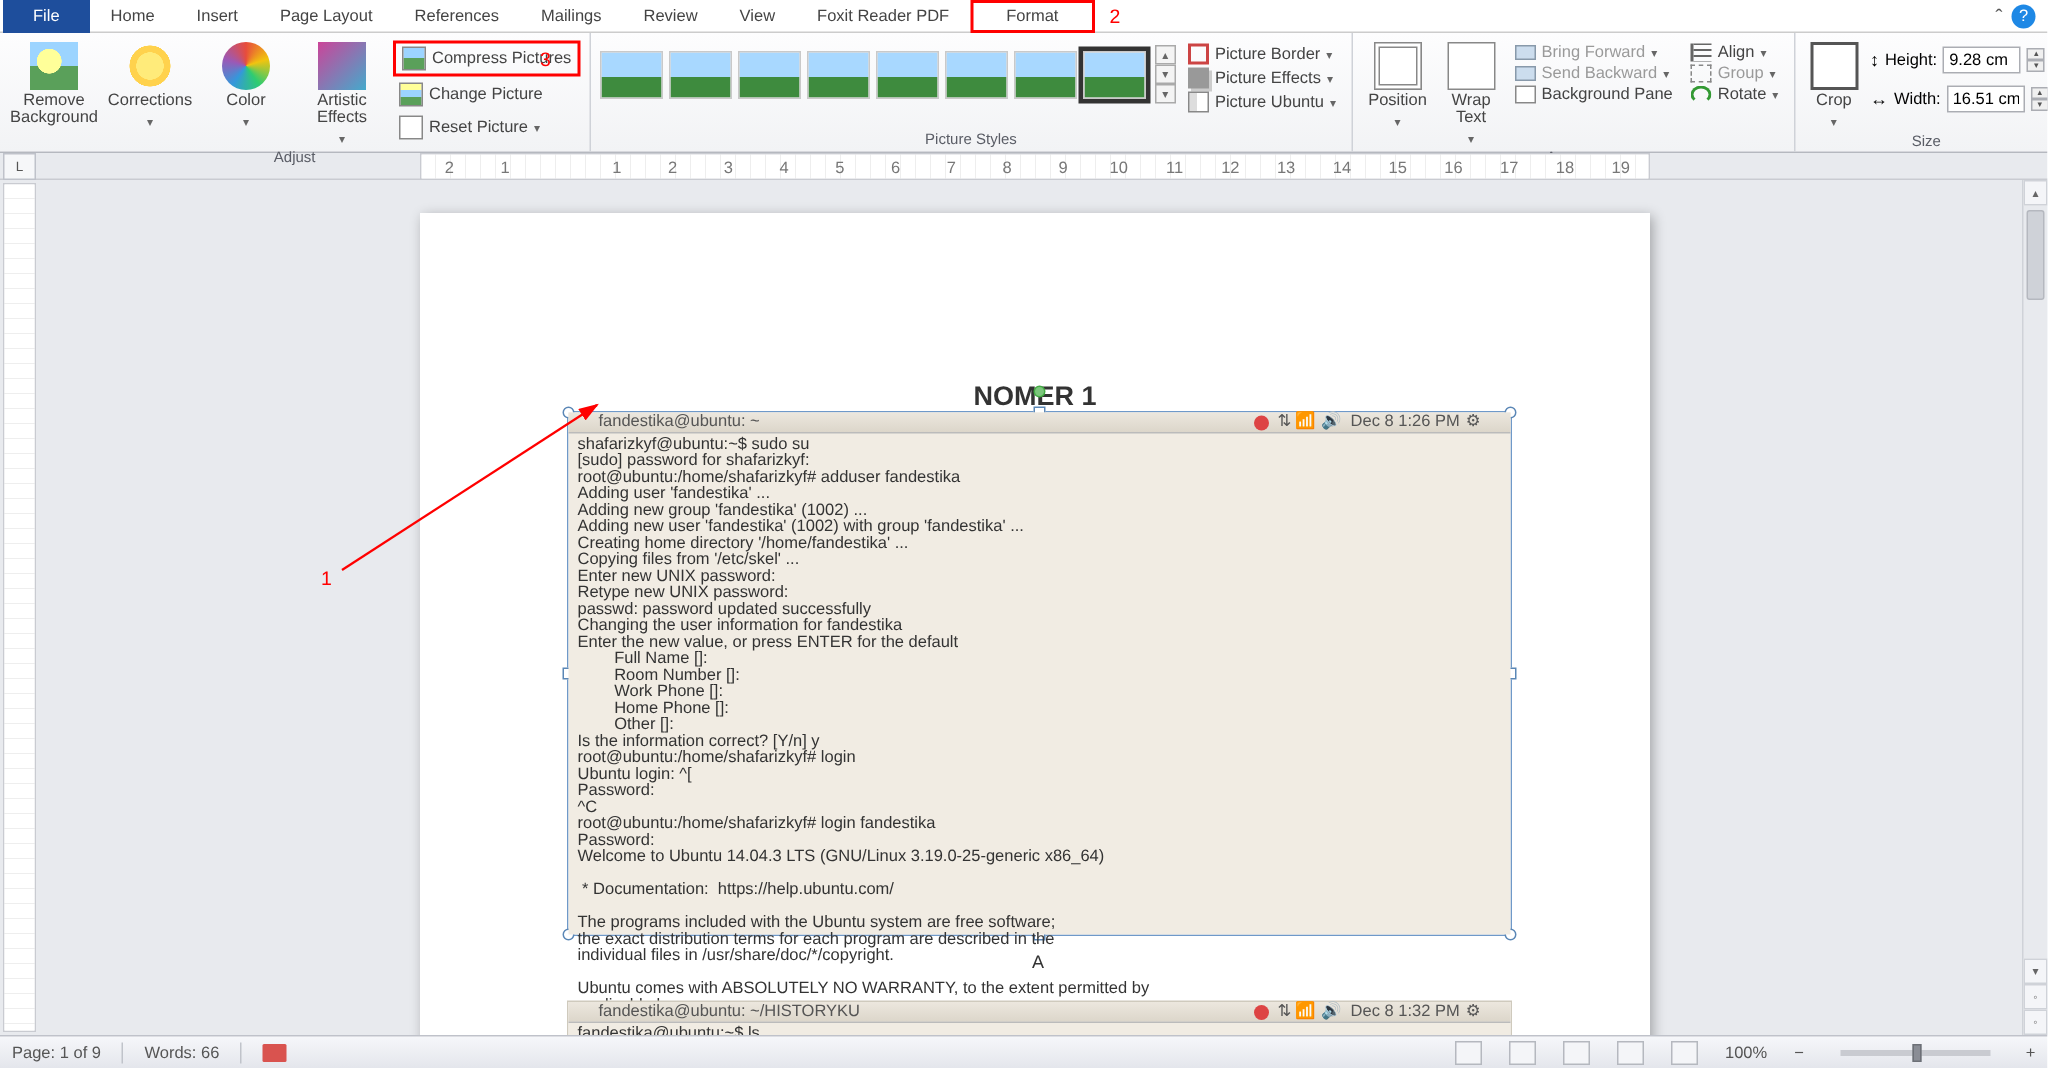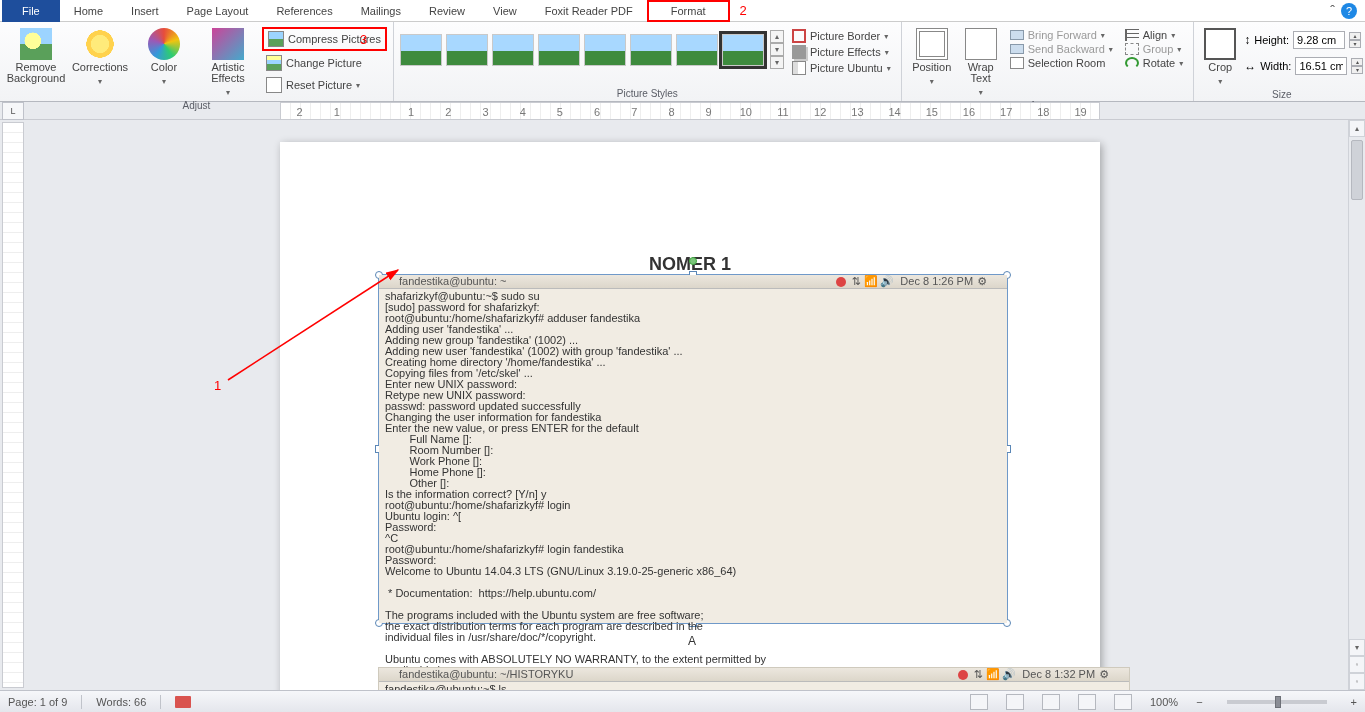--- a/index.html
+++ b/index.html
@@ -51,21 +51,21 @@
 .h-tl{left:-4px;top:-4px}.h-tr{right:-4px;top:-4px}.h-bl{left:-4px;bottom:-4px}.h-br{right:-4px;bottom:-4px}
 .h-t{left:50%;top:-4px;margin-left:-4px;border-radius:0}.h-b{left:50%;bottom:-4px;margin-left:-4px;border-radius:0}
 .h-l{left:-4px;top:50%;margin-top:-4px;border-radius:0}.h-r{right:-4px;top:50%;margin-top:-4px;border-radius:0}
 .rot{position:absolute;left:50%;top:-18px;margin-left:-4px;width:8px;height:8px;border-radius:50%;background:#7cc67c;border:1px solid #4a4}
 .term{position:absolute;inset:0;background:#f1ece3;font-family:monospace;font-size:9px;color:#333;line-height:11px}
 .term-bar{height:14px;background:linear-gradient(#ece7de,#dcd6ca);border-bottom:1px solid #bbb;display:flex;align-items:center;padding:0 20px;font-size:8px;color:#555}
 .term-bar .tspacer{flex:1}
 .term-bar .tclose{width:10px;height:10px;border-radius:50%;background:#d44}
 .term-body{padding:2px 6px;white-space:pre;overflow:hidden}
 .letter-a{position:absolute;left:408px;top:492px;font-size:12px;color:#333}
-.term2{position:absolute;left:98px;top:525px;width:752px;height:30px;border:1px solid #cfcabd}
+.term2{position:absolute;left:98px;top:525px;width:630px;height:30px;border:1px solid #cfcabd}
 .arrow-svg{position:absolute;left:192px;top:140px;pointer-events:none}
 .anno1{position:absolute;left:188px;top:258px;color:red;font-size:13px}
 .anno2{position:absolute;color:red;font-size:13px}
 .anno3{position:absolute;color:red;font-size:13px}
 .status{position:absolute;bottom:0;left:0;right:0;height:22px;background:linear-gradient(#f6f7fa,#e4e6ec);border-top:1px solid #bfc2ca;display:flex;align-items:center;padding:0 8px;color:#555;font-size:11px;gap:14px}
 .status .sep{width:1px;height:14px;background:#c0c3ca}
 .status-right{margin-left:auto;display:flex;align-items:center;gap:18px}
 .view-btn{width:18px;height:16px;border:1px solid #b5b8bf;background:#f4f5f8}
 .zoom-track{width:100px;height:4px;background:#c9cbd1;position:relative;margin:0 6px}
 .zoom-thumb{position:absolute;left:48px;top:-4px;width:6px;height:12px;background:#8a8d95;border:1px solid #6d7077}
@@ -213,21 +213,21 @@
             <span>Bring Forward</span>
             <span class="drop-arrow">▾</span>
           </div>
         <div class="pline dis">
             <div class="sic-bwd"></div>
             <span>Send Backward</span>
             <span class="drop-arrow">▾</span>
           </div>
         <div class="pline">
             <div class="sic-selpane"></div>
-            <span>Selection Room</span>
+            <span>Background Pane</span>
           </div>
       </div>
       <div class="arr-col" style="padding-top:4px">
         <div class="pline">
             <div class="sic-align"></div>
             <span>Align</span>
             <span class="drop-arrow">▾</span>
           </div>
         <div class="pline dis">
             <div class="sic-group"></div>

